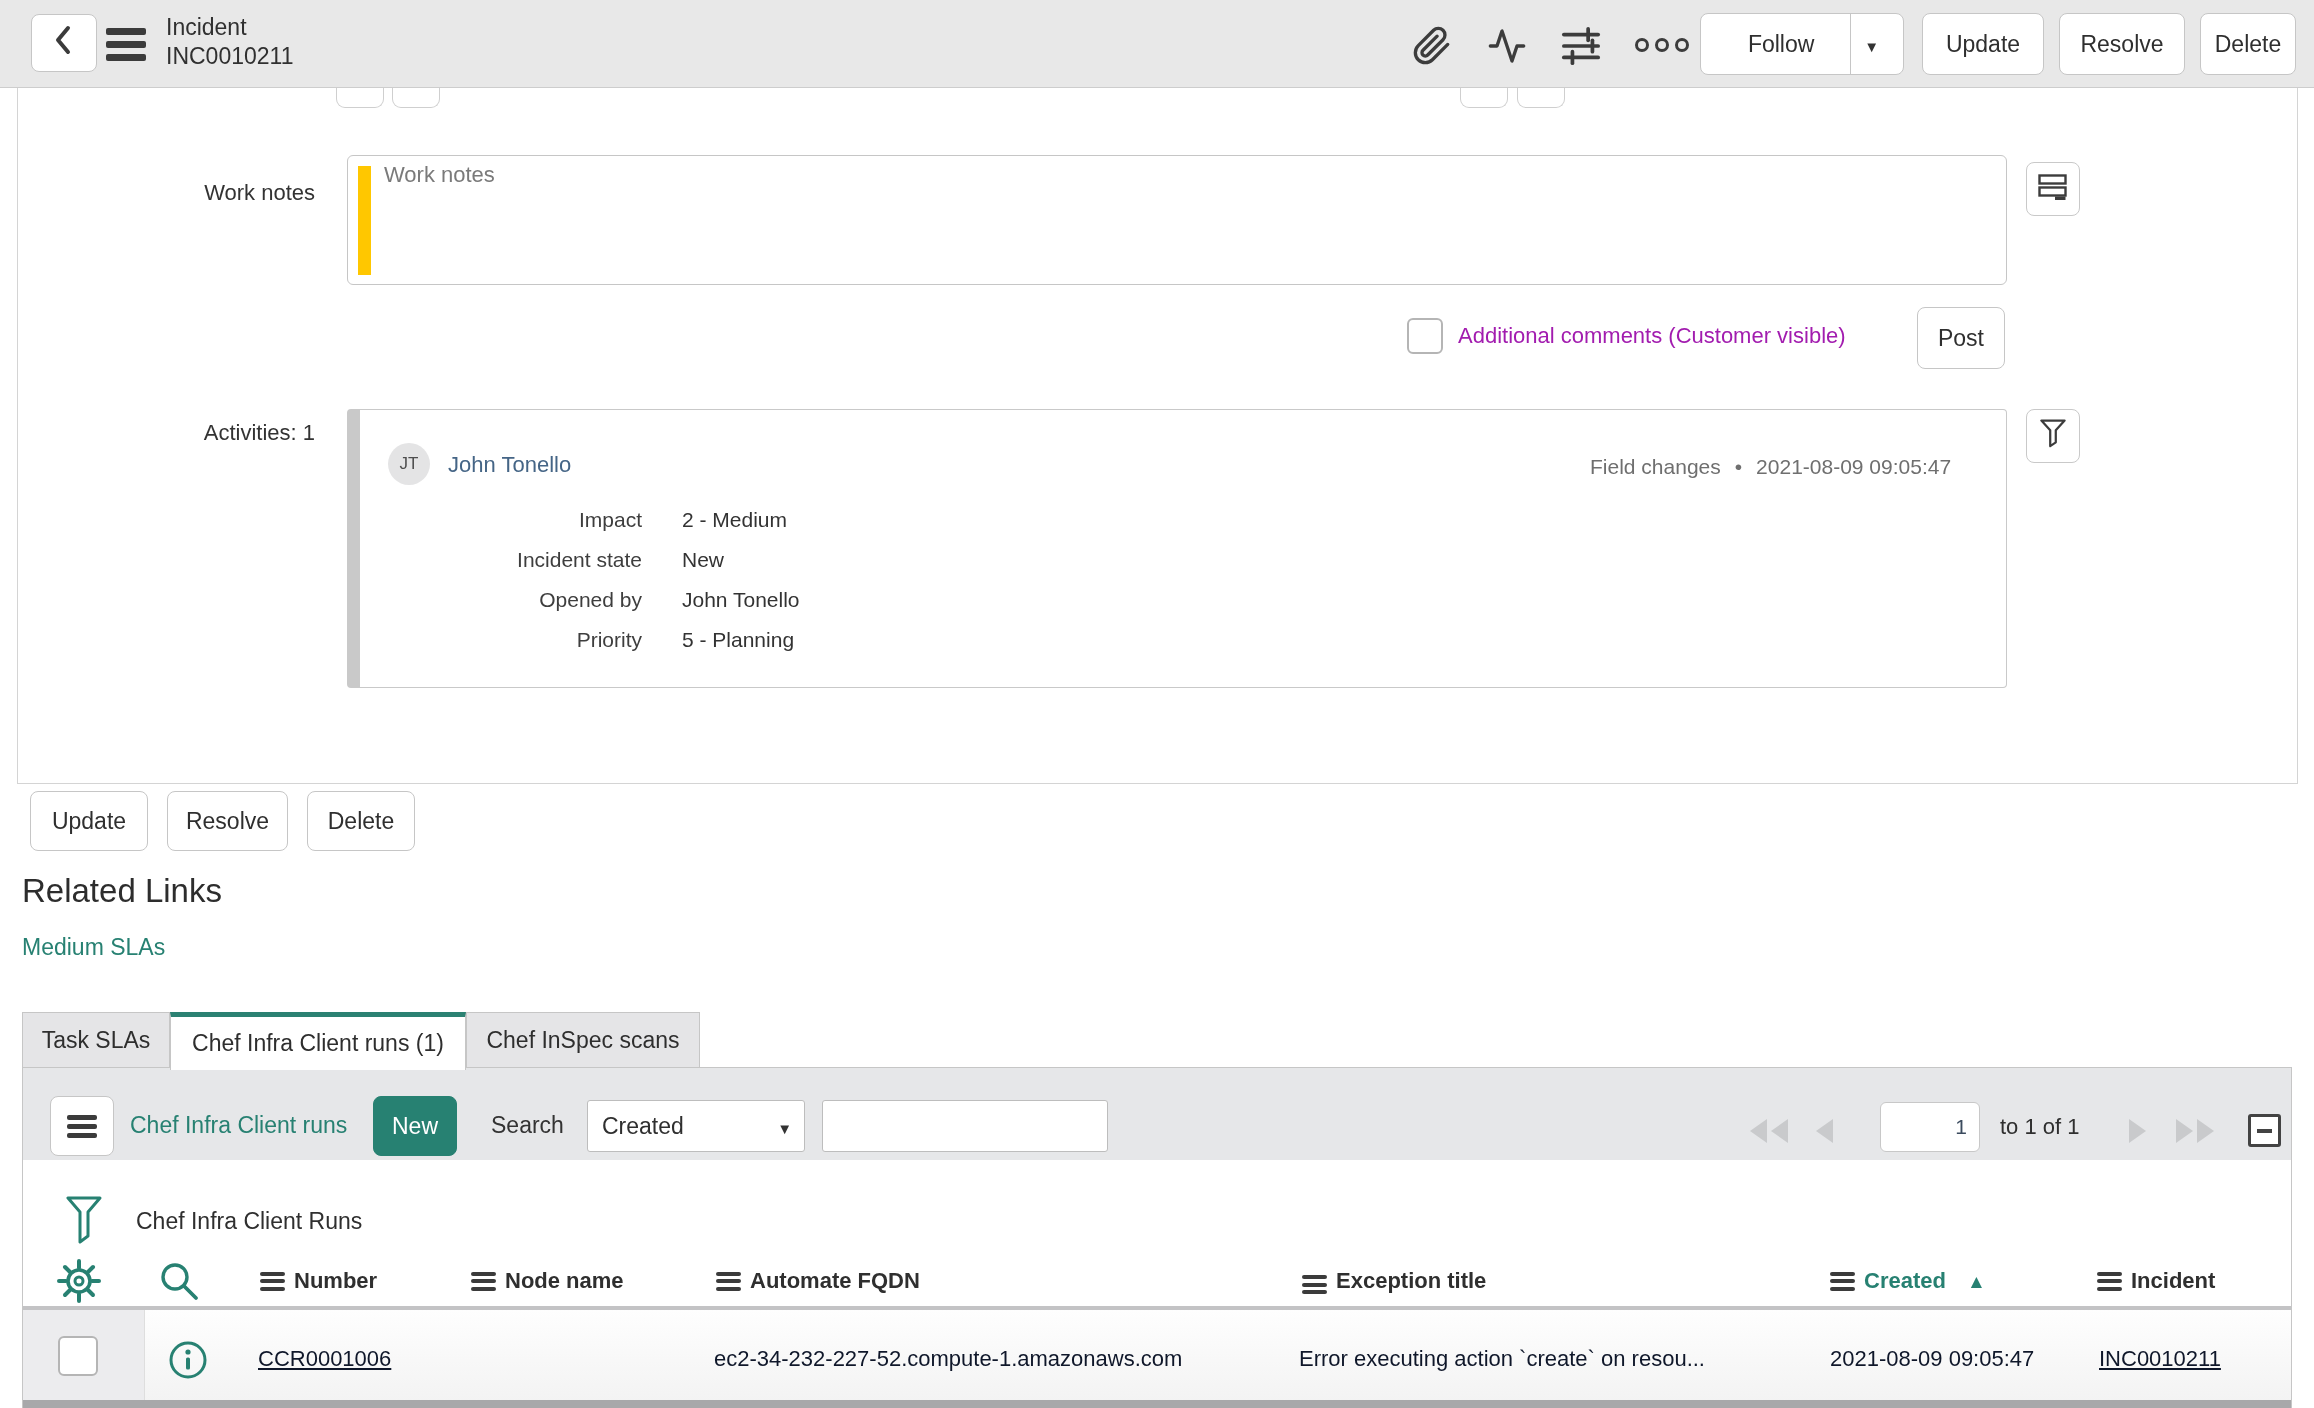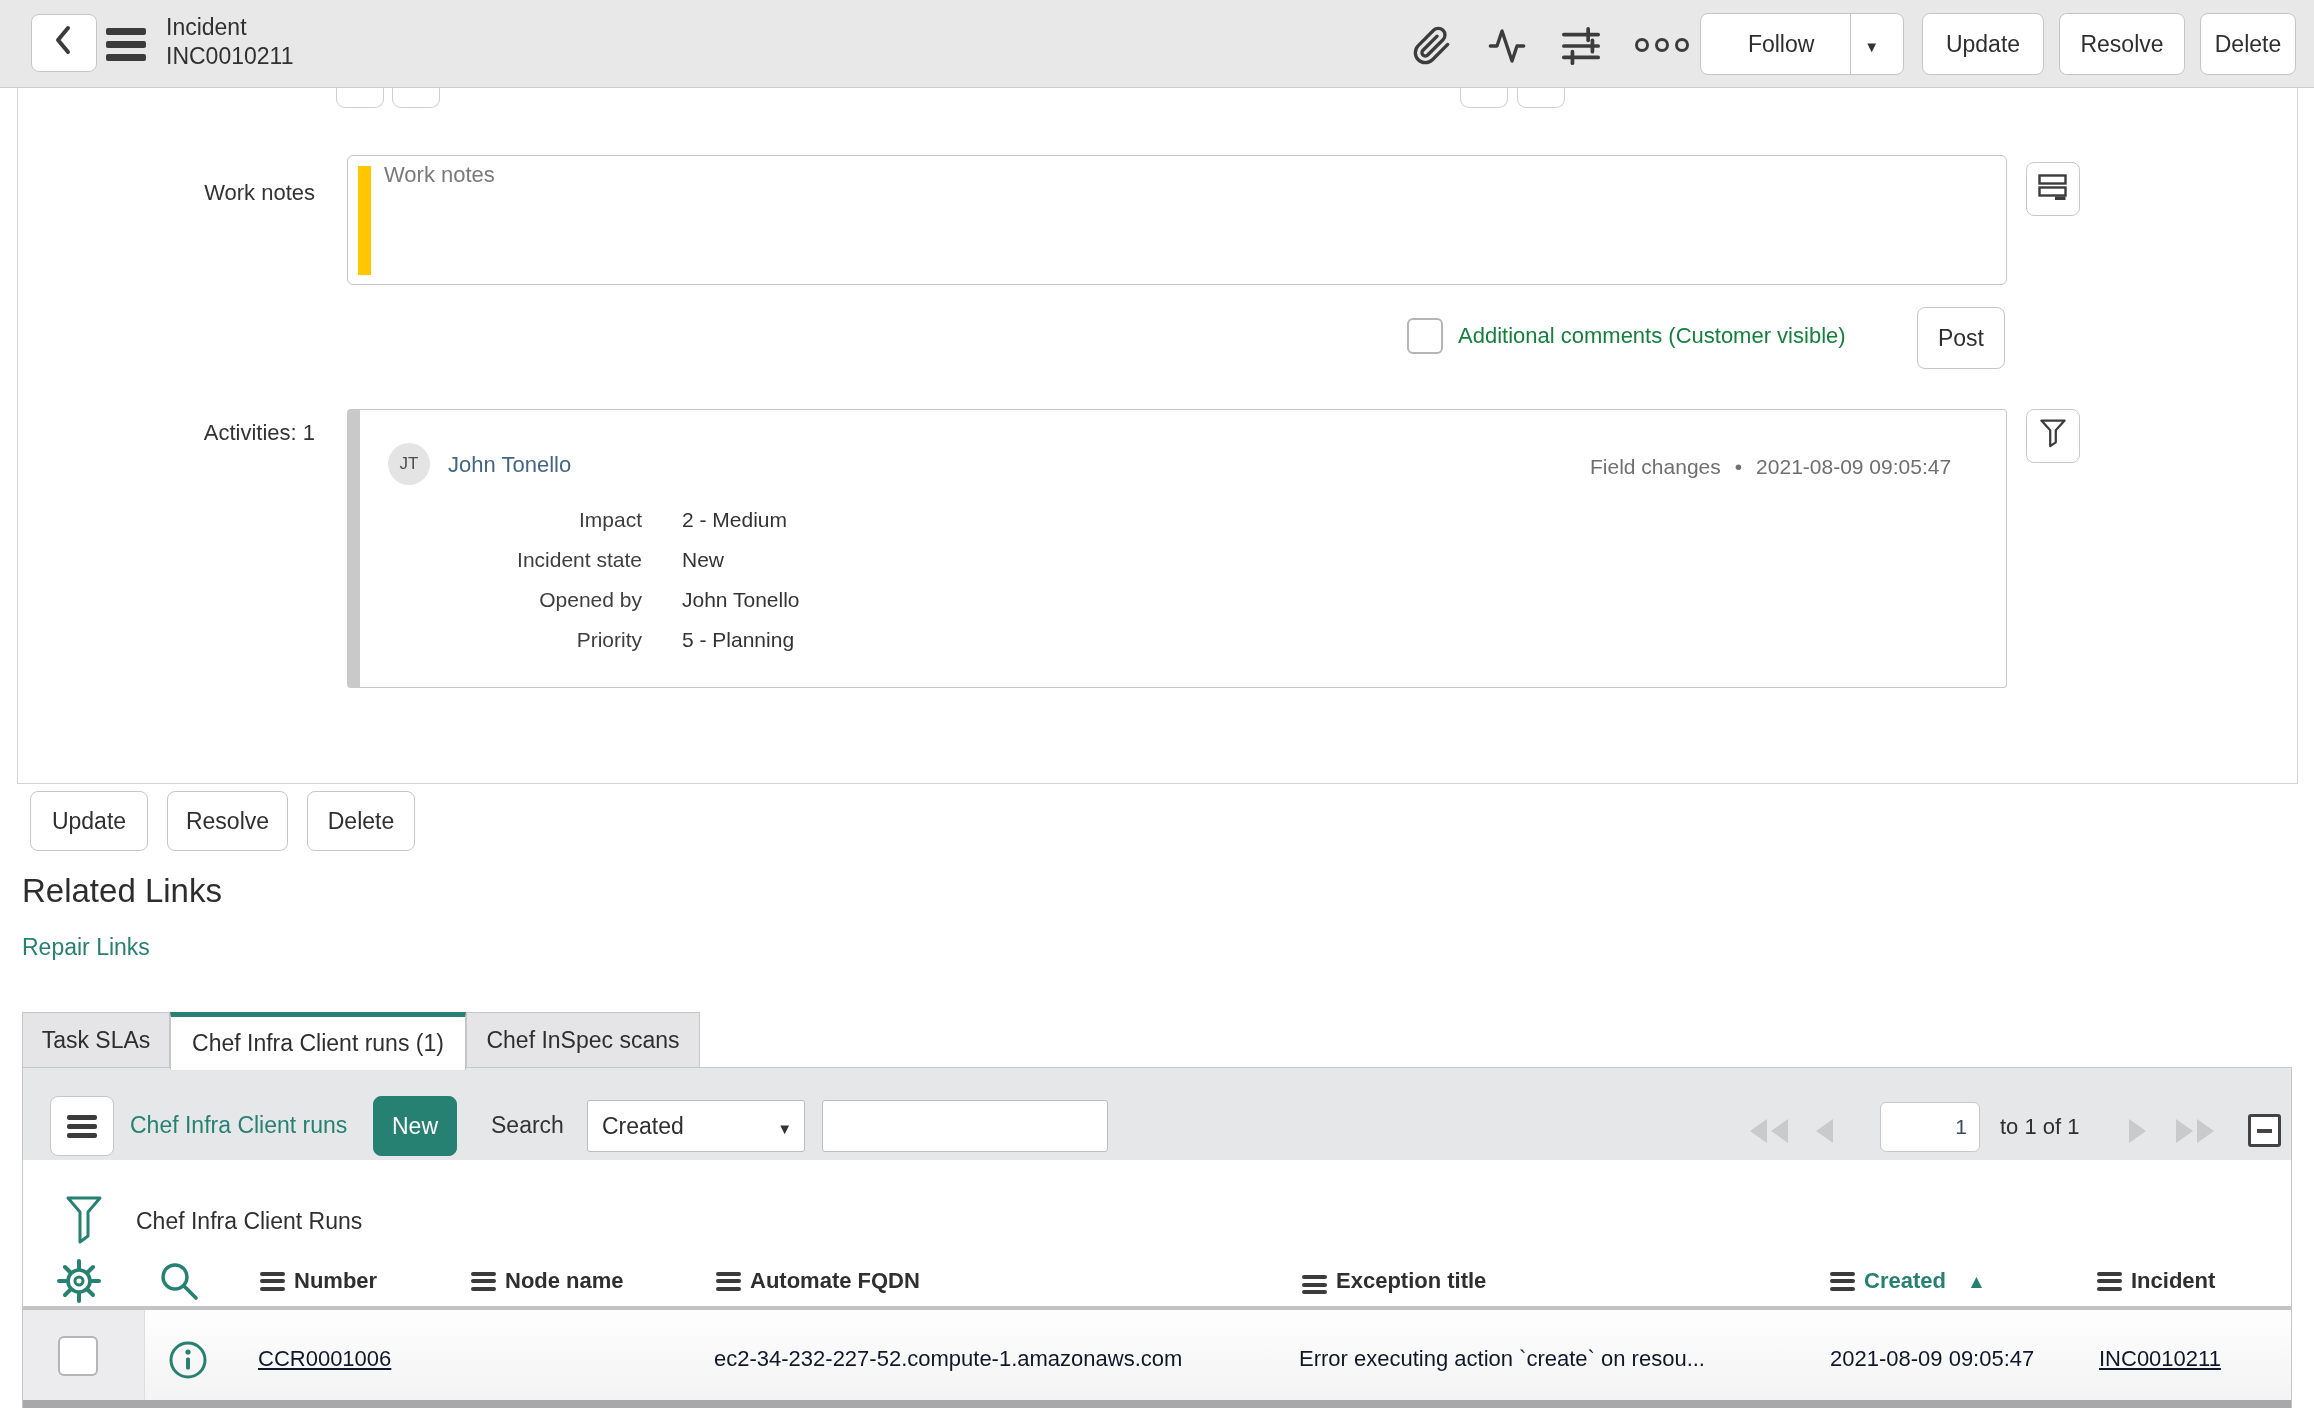--- a/index.html
+++ b/index.html
@@ -36,21 +36,21 @@
   .field-label { font-size:22px; color:#333; text-align:right; width:225px; left:90px; }
   .worknotes-wrap { left:347px; top:155px; width:1660px; height:130px; background:#fff; border:1px solid #c6c6c6; border-radius:6px; }
   .worknotes-bar { position:absolute; left:10px; top:10px; width:13px; height:109px; background:#ffc700; }
   .worknotes-ta { position:absolute; left:36px; top:6px; width:1610px; height:116px; border:none; outline:none; resize:none;
                   font-family:inherit; font-size:22px; color:#333; background:transparent; }
   .worknotes-ta::placeholder { color:#7a7a7a; opacity:1; }
   .sq-btn { width:54px; height:54px; display:flex; align-items:center; justify-content:center;
             background:#fff; border:1px solid #c9c9c9; border-radius:8px; cursor:pointer; }
   .checkbox { background:#fff; border:2px solid #b5b5b5; border-radius:6px; cursor:pointer; }
   .cmt-check { left:1407px; top:318px; width:36px; height:36px; }
-  .cmt-label { left:1458px; top:323px; font-size:22px; color:#15803d; }
+  .cmt-label { left:1458px; top:323px; font-size:22px; color:#a21caf; }
   .post-btn { left:1917px; top:307px; width:88px; height:62px; }
   .activity-card { left:347px; top:409px; width:1660px; height:279px; background:#fff;
                    border:1px solid #c9c9c9; border-left:13px solid #c9c9c9; border-radius:4px; }
   .avatar { left:388px; top:443px; width:42px; height:42px; border-radius:50%; background:#e4e4e5;
             display:flex; align-items:center; justify-content:center; font-size:17px; color:#4e4e4e; }
   .author { left:448px; top:452px; font-size:22px; color:#456586; }
   .act-meta { left:1590px; top:455px; font-size:21px; color:#6f6f6f; white-space:nowrap; }
   .act-meta .dot { margin:0 14px; }
   .fields-grid { left:372px; top:508px; display:grid; grid-template-columns:270px auto; column-gap:40px; row-gap:16px; }
   .fields-grid .flabel { font-size:21px; color:#3e3e3e; text-align:right; }
@@ -219,21 +219,21 @@
         <path d="M1.5 1.5 H26.5 L17 12 V25 L11 29 V12 Z" fill="none" stroke="#3c3c3c" stroke-width="2.4" stroke-linejoin="round"></path>
       </svg>
     </span>
   </div>
 
   <button class="abs btn ft-update">Update</button>
   <button class="abs btn ft-resolve">Resolve</button>
   <button class="abs btn ft-delete">Delete</button>
 
   <div class="abs related-title">Related Links</div>
-  <a class="abs teal-link repair-link">Repair Links</a>
+  <a class="abs teal-link repair-link">Medium SLAs</a>
 
   <div class="abs tab tab-1">Task SLAs</div>
   <div class="abs tab tab-active">Chef Infra Client runs (1)</div>
   <div class="abs tab tab-3">Chef InSpec scans</div>
 
   <div class="abs list-panel"></div>
   <div class="abs list-toolbar"></div>
   <div class="abs btn tb-menu-btn">
     <span class="bars bars-md">
         <i></i>

